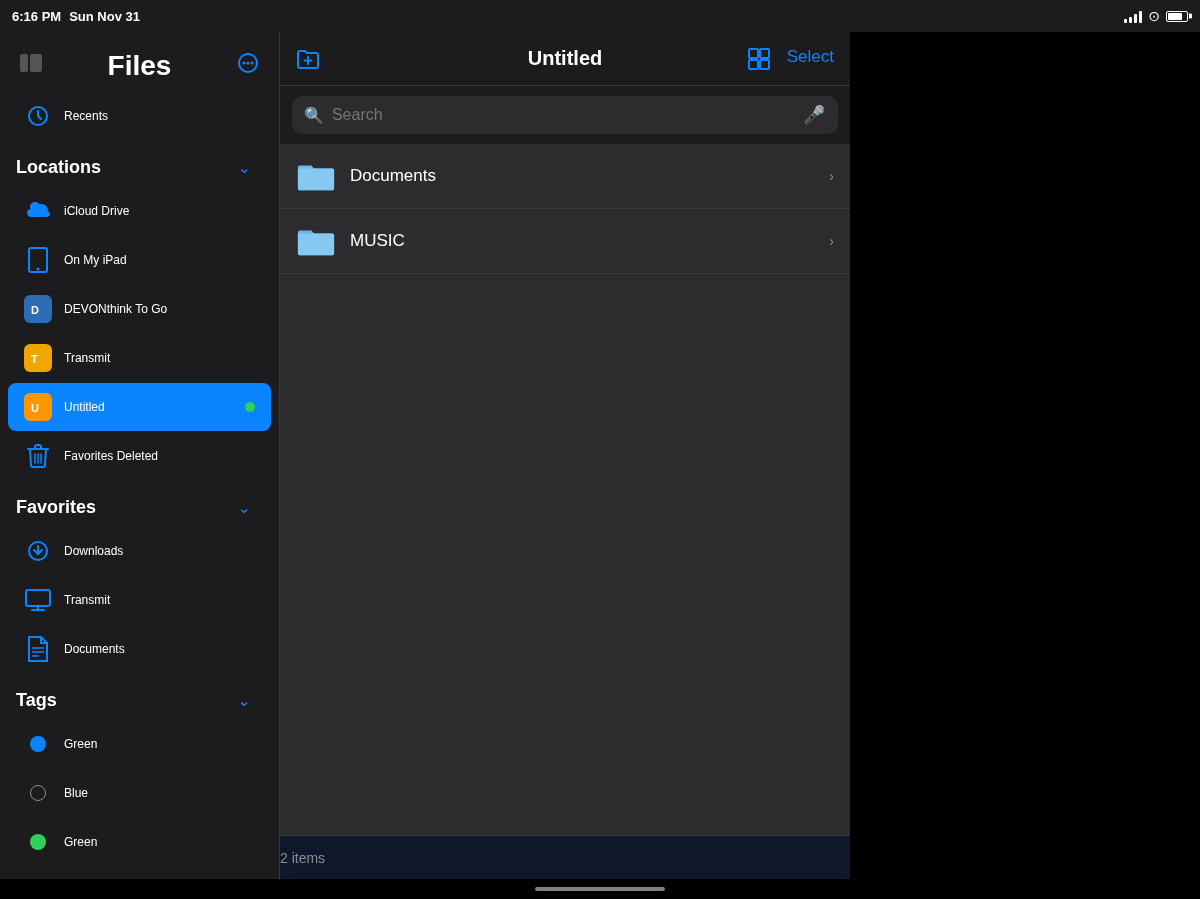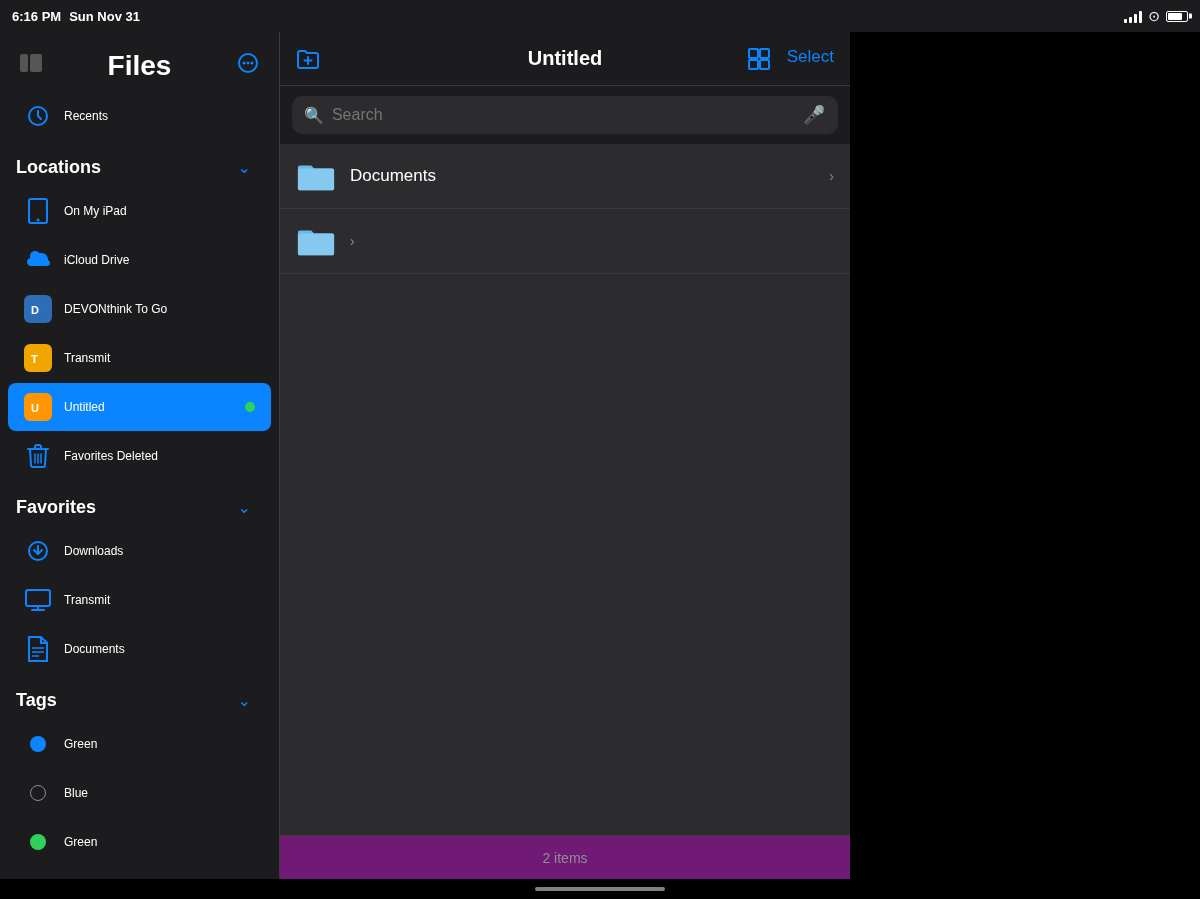--- a/index.html
+++ b/index.html
@@ -337,24 +337,23 @@
     }
 
     .file-chevron {
       color: #8e8e93;
       font-size: 14px;
     }
 
     
     .items-count-bar {
       height: 44px;
-      background: #701a75;
-      display: flex;
-      align-items: center;
-      justify-content: center;
+      background: #0f172a;
+      display: flex;
+      align-items: center;
       border-top: 1px solid #3a3a3c;
       color: #8e8e93;
       font-size: 14px;
     }
 
     
     .home-indicator {
       height: 20px;
       display: flex;
       align-items: center;
@@ -485,36 +484,36 @@
         </div>
         <span class="item-label">Recents</span>
       </div>
 
       <div class="section-header">
         <span class="section-title">Locations</span>
         <button class="chevron-btn">⌄</button>
       </div>
 
       <div class="sidebar-item">
+        <div class="icloud-icon-box item-icon">
+          <svg width="26" height="18" viewBox="0 0 26 18" fill="none">
+            <path d="M21 15H6C3.8 15 2 13.2 2 11C2 9 3.5 7.3 5.4 7.1C5.1 6.5 5 5.8 5 5C5 2.2 7.2 0 10 0C11.8 0 13.4 0.9 14.4 2.3C15 2.1 15.7 2 16.5 2C20.1 2 23 4.9 23 8.5C23 8.7 23 8.9 22.9 9.1C24.1 9.7 25 11 25 12.5C25 14 23.7 15 21 15Z" fill="#0a84ff"></path>
+          </svg>
+        </div>
+        <span class="item-label">iCloud Drive</span>
+      </div>
+
+      <div class="sidebar-item">
         <div class="ipad-icon-box item-icon">
           <svg width="20" height="26" viewBox="0 0 20 26" fill="none">
             <rect x="1" y="1" width="18" height="24" rx="2" stroke="#0a84ff" stroke-width="2" fill="none"></rect>
             <circle cx="10" cy="22" r="1.5" fill="#0a84ff"></circle>
           </svg>
         </div>
         <span class="item-label">On My iPad</span>
-      </div>
-
-      <div class="sidebar-item">
-        <div class="icloud-icon-box item-icon">
-          <svg width="26" height="18" viewBox="0 0 26 18" fill="none">
-            <path d="M21 15H6C3.8 15 2 13.2 2 11C2 9 3.5 7.3 5.4 7.1C5.1 6.5 5 5.8 5 5C5 2.2 7.2 0 10 0C11.8 0 13.4 0.9 14.4 2.3C15 2.1 15.7 2 16.5 2C20.1 2 23 4.9 23 8.5C23 8.7 23 8.9 22.9 9.1C24.1 9.7 25 11 25 12.5C25 14 23.7 15 21 15Z" fill="#0a84ff"></path>
-          </svg>
-        </div>
-        <span class="item-label">iCloud Drive</span>
       </div>
 
       <div class="sidebar-item">
         <div class="devonthink-icon-box item-icon">
           <svg width="20" height="20" viewBox="0 0 20 20">
             <rect width="20" height="20" rx="4" fill="#2d6db5"></rect>
             <text x="3" y="15" fill="white" font-size="11" font-weight="bold">D</text>
           </svg>
         </div>
         <span class="item-label">DEVONthink To Go</span>
@@ -683,20 +682,23 @@
           <span class="file-chevron">›</span>
         </div>
 
         <div class="file-item">
           <div class="folder-icon">
             <svg width="42" height="34" viewBox="0 0 42 34" fill="none">
               <path d="M2 8C2 6.9 2.9 6 4 6H16L19 9H38C39.1 9 40 9.9 40 11V30C40 31.1 39.1 32 38 32H4C2.9 32 2 31.1 2 30V8Z" fill="#6bb8e8"></path>
               <path d="M2 11C2 9.9 2.9 9 4 9H38C39.1 9 40 9.9 40 11V30C40 31.1 39.1 32 38 32H4C2.9 32 2 31.1 2 30V11Z" fill="#85c8f0"></path>
             </svg>
           </div>
+          <div class="file-info">
+            <span class="file-name">MUSIC</span>
+          </div>
           <span class="file-chevron">›</span>
         </div>
 
       </div>
 
       <div class="items-count-bar">
         <span>2 items</span>
       </div>
 
     </div>

